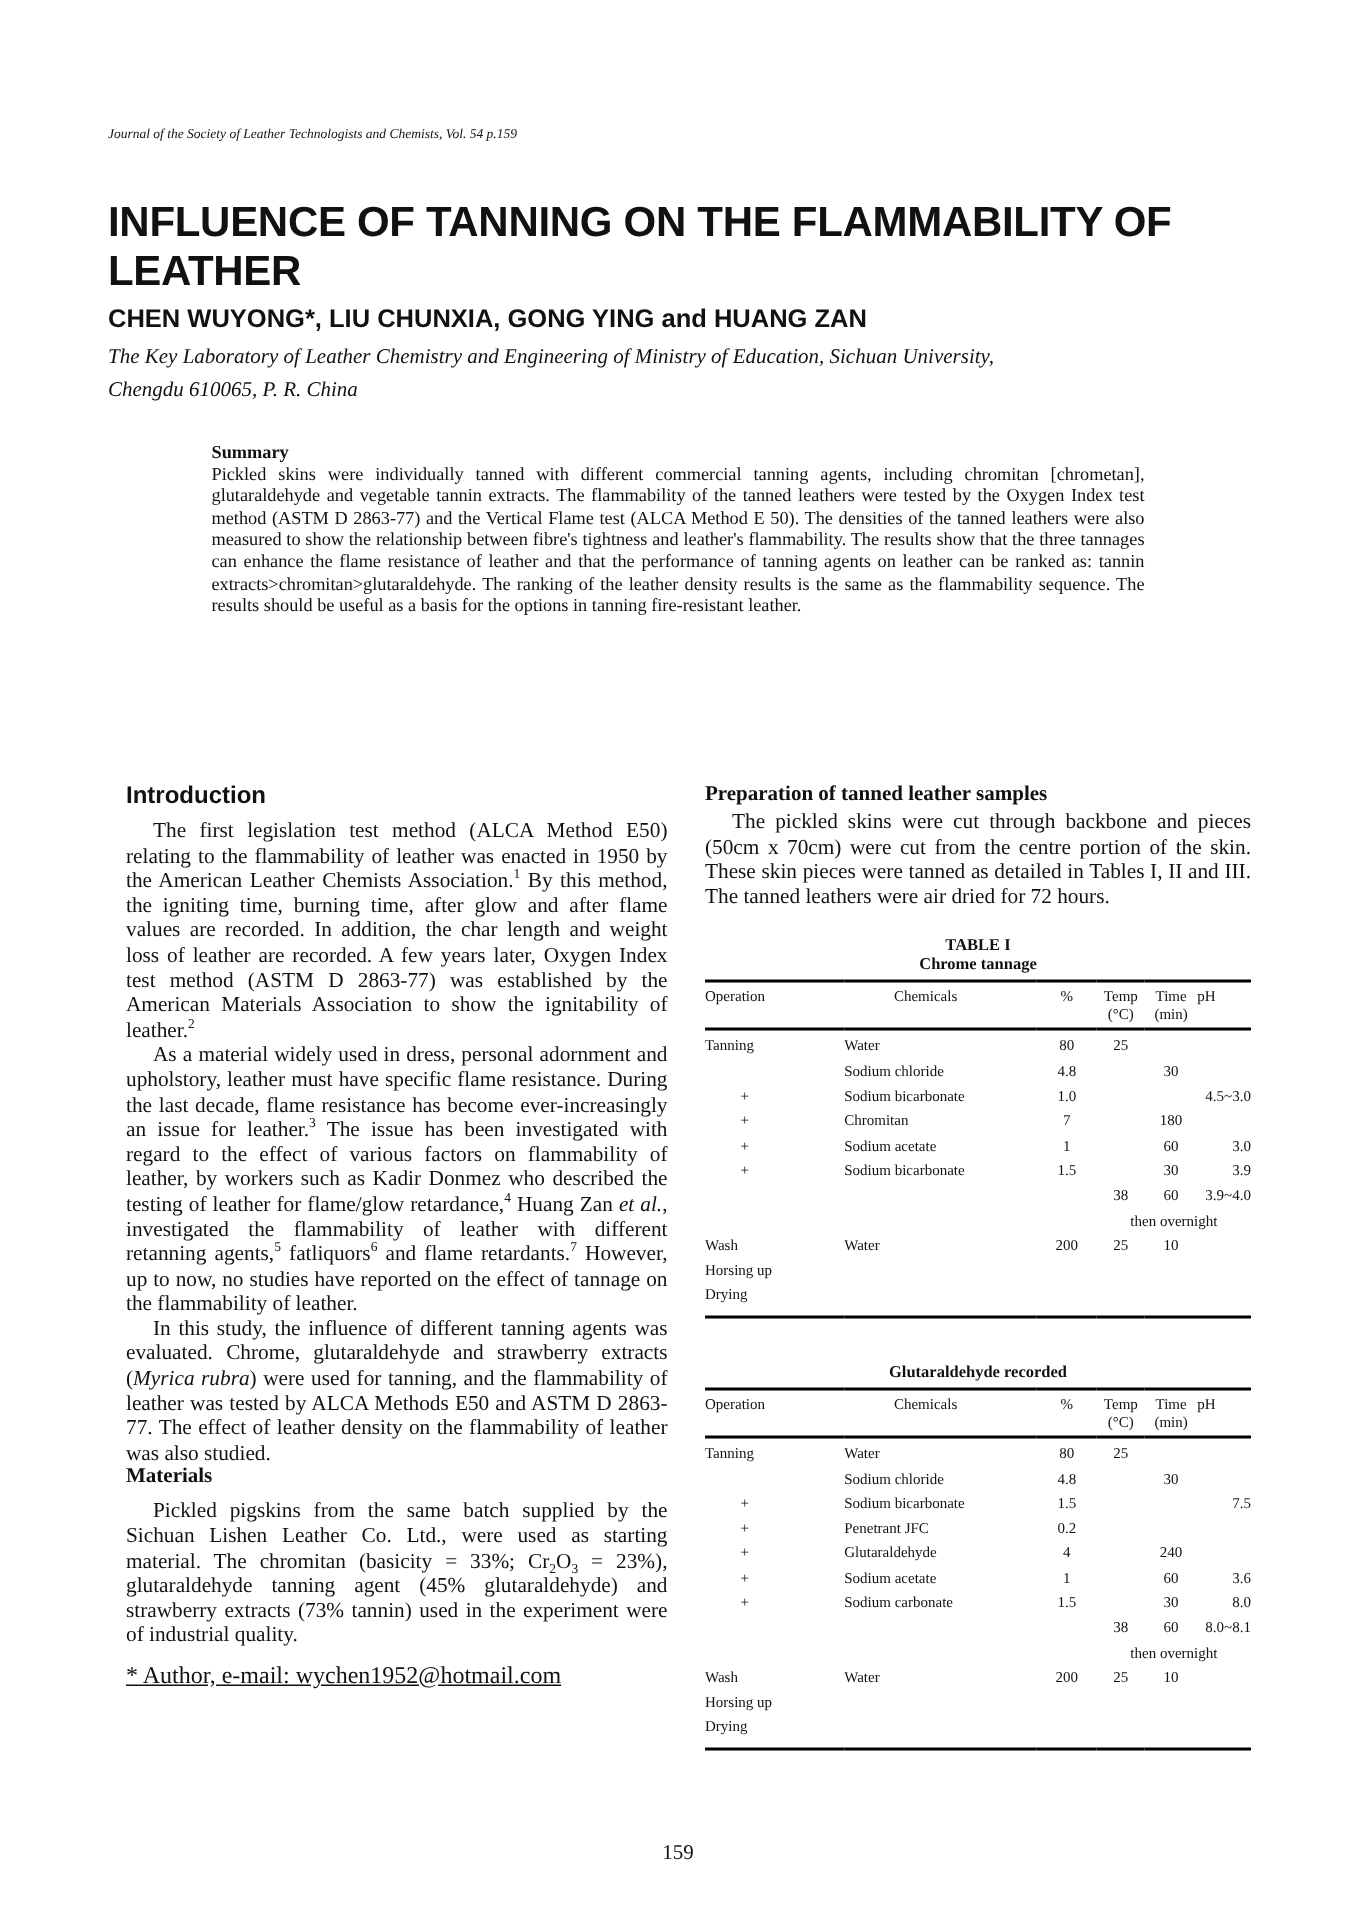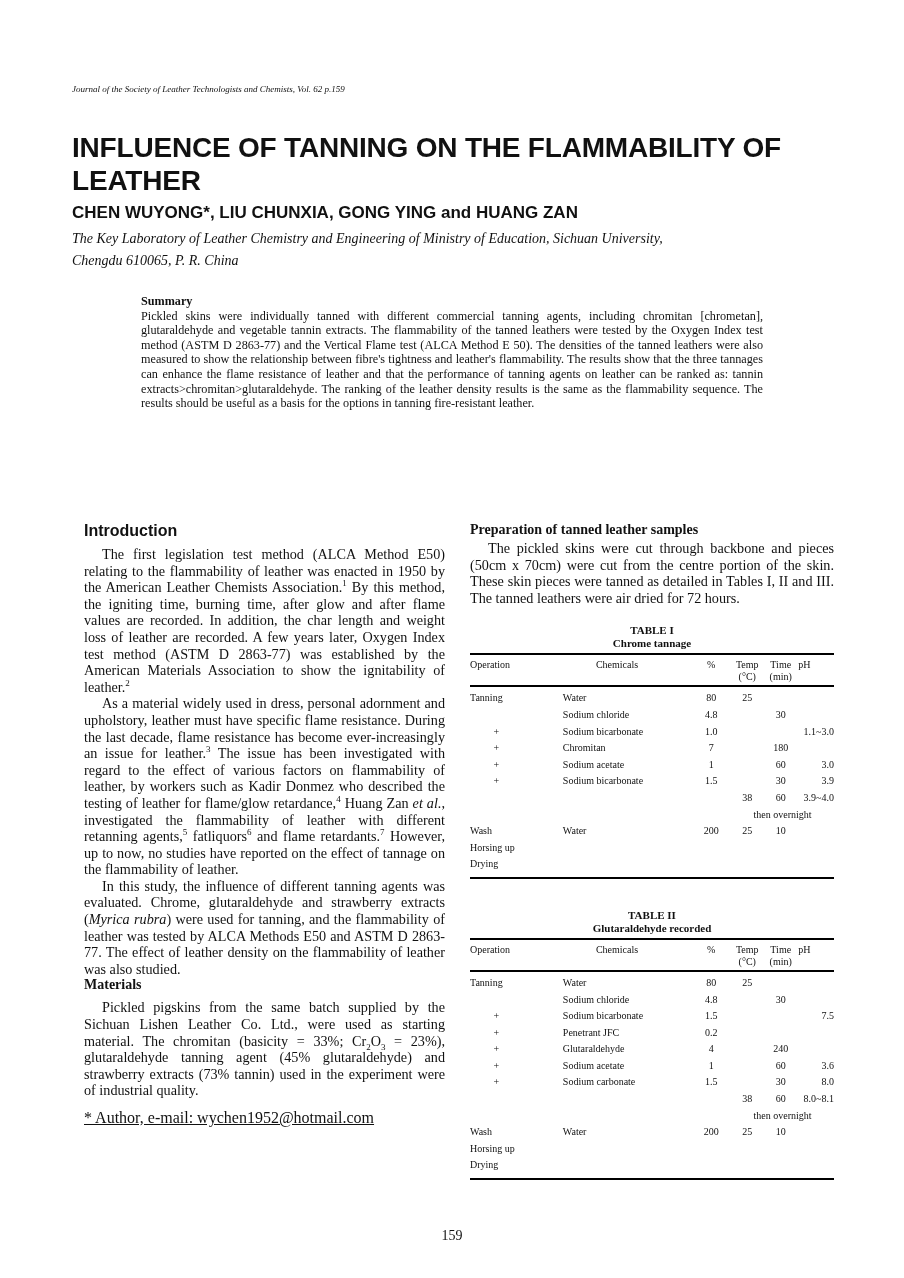--- a/index.html
+++ b/index.html
@@ -44,21 +44,21 @@
     th.c-chem { text-align: center !important; padding-right: 20px !important; }
     th.c-pct, th.c-temp, th.c-time { text-align: center !important; }
     th.c-ph { text-align: left; }
     td.note { text-align: center; }
 
     .pagenum { position: absolute; left: 0; width: 904px; top: 1228px; text-align: center; font-size: 14px; }
   </style>
 </head>
 <body>
 
-<div class="journal serif">Journal of the Society of Leather Technologists and Chemists, Vol. 62 p.159</div>
+<div class="journal serif">Journal of the Society of Leather Technologists and Chemists, Vol. 54 p.159</div>
 
 <h1 class="title sans" style="margin:0">INFLUENCE OF TANNING ON THE FLAMMABILITY OF LEATHER</h1>
 <div class="authors sans">CHEN WUYONG*, LIU CHUNXIA, GONG YING and HUANG ZAN</div>
 <div class="affil serif">
   <div>The Key Laboratory of Leather Chemistry and Engineering of Ministry of Education, Sichuan University,</div>
   <div>Chengdu 610065, P. R. China</div>
 </div>
 
 <div class="summary serif">
   <div class="summary-head">Summary</div>
@@ -110,21 +110,21 @@
             <td class="c-temp"></td>
             <td class="c-time">30</td>
             <td class="c-ph"></td>
           </tr>
           <tr>
             <td class="c-op plus">+</td>
             <td class="c-chem">Sodium bicarbonate</td>
             <td class="c-pct">1.0</td>
             <td class="c-temp"></td>
             <td class="c-time"></td>
-            <td class="c-ph">1.1~3.0</td>
+            <td class="c-ph">4.5~3.0</td>
           </tr>
           <tr>
             <td class="c-op plus">+</td>
             <td class="c-chem">Chromitan</td>
             <td class="c-pct">7</td>
             <td class="c-temp"></td>
             <td class="c-time">180</td>
             <td class="c-ph"></td>
           </tr>
           <tr>
@@ -179,21 +179,20 @@
             <td class="c-pct"></td>
             <td class="c-temp"></td>
             <td class="c-time"></td>
             <td class="c-ph"></td>
           </tr>
         </tbody>
     </table>
   </div>
 
   <div style="margin-top:30px">
-    <div class="tbl-caption serif">TABLE II</div>
     <div class="tbl-caption serif">Glutaraldehyde recorded</div>
     <table class="t serif">
       <thead>
         <tr>
           <th class="c-op">Operation</th>
           <th class="c-chem">Chemicals</th>
           <th class="c-pct">%</th>
           <th class="c-temp"><span>Temp</span><br><span>(°C)</span></th>
           <th class="c-time"><span>Time</span><br><span>(min)</span></th>
           <th class="c-ph">pH</th>

